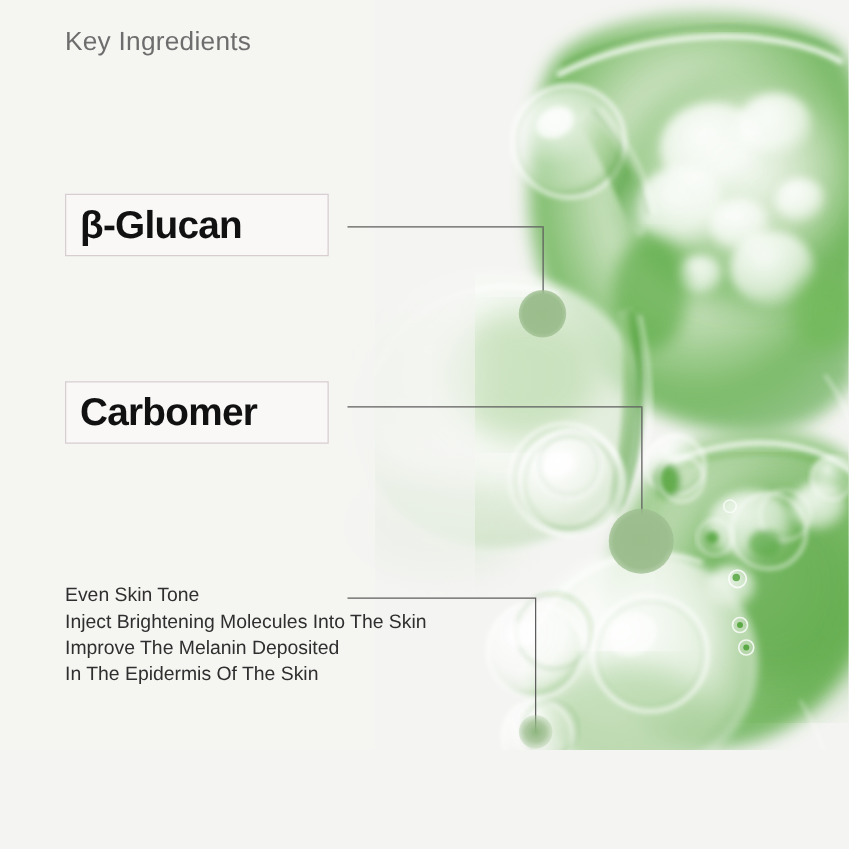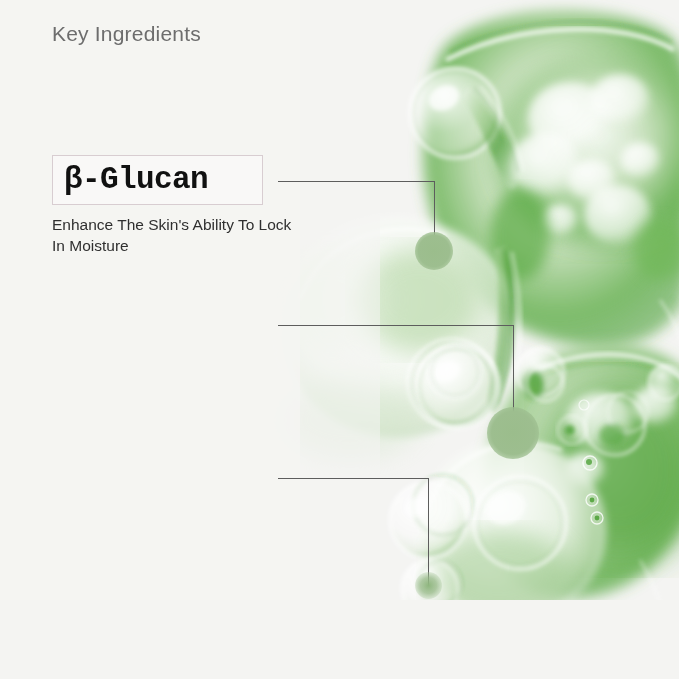--- a/index.html
+++ b/index.html
@@ -31,21 +31,21 @@
     background:rgba(252,250,251,0.55);
     box-sizing:border-box;
     width:211px;height:50px;
     line-height:48px;
     text-align:left;
     padding-left:11px;
   }
   .ing-name{
     font-size:31px;font-weight:bold;color:#111;
     letter-spacing:-0.6px;white-space:nowrap;
-    font-family:Liberation Mono, monospace;
+    font-family:Liberation Sans, sans-serif;
   }
   .ing-desc{
     margin-top:9px;
     font-size:15.5px;line-height:21px;color:#2f2f2f;
     white-space:pre-line;
     font-family:"Liberation Sans", sans-serif;
   }
 
   
   .conn{position:absolute;pointer-events:none;}
@@ -391,24 +391,29 @@
   <div class="dot soft" style="left:415px;top:572px;width:27px;height:27px;"></div>
 
   <div class="fg">
 
     <div class="page-title">Key Ingredients</div>
 
     <div class="ing" style="top:155px;">
       <div class="ing-box">
         <span class="ing-name">β-Glucan</span>
       </div>
-      <div class="ing-desc">Enhance The Skin's Ability To Lock
-In Moisture</div>
     </div>
 
     <div class="ing" style="top:305px;">
+      <div class="ing-box">
+        <span class="ing-name">Carbomer</span>
+      </div>
     </div>
 
     <div class="ing" style="top:457px;">
+      <div class="ing-desc">Even Skin Tone
+Inject Brightening Molecules Into The Skin
+Improve The Melanin Deposited
+In The Epidermis Of The Skin</div>
     </div>
 
   </div>
 </div>
 
 </body></html>

